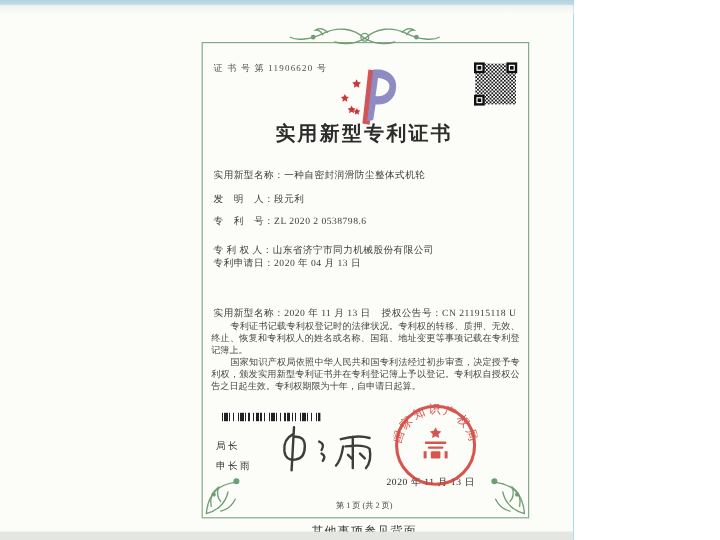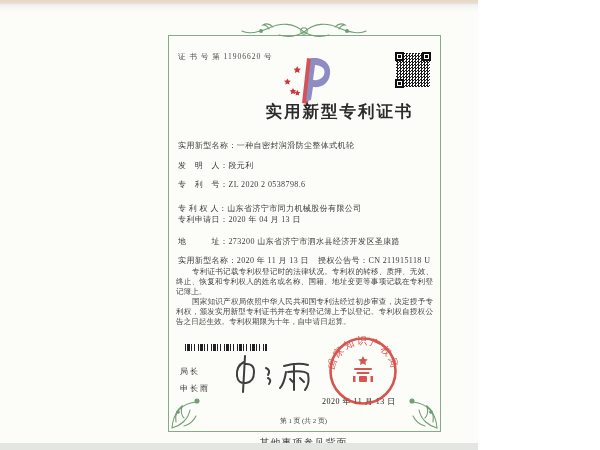--- a/index.html
+++ b/index.html
@@ -1,38 +1,38 @@
 <!DOCTYPE html>
 <html><head>
 <meta charset="utf-8">
 <style>
   html,body{margin:0;padding:0;}
   body{font-family:"Liberation Serif","DejaVu Serif",serif;}
-  .stage{position:relative;width:478px;height:450px;background:#fdba74;overflow:hidden;}
+  .stage{position:relative;width:478px;height:450px;background:#0ea5e9;overflow:hidden;}
   .paper{position:absolute;left:0;top:4px;right:0;bottom:6px;background:#fcfcf9;}
   .paper-top-shadow{position:absolute;left:0;top:0;width:600px;height:12px;
     background:linear-gradient(#dededc,#f4f4f2 60%,#fcfcf9);opacity:.8;}
   .paper-bottom-strip{position:absolute;left:0;bottom:0;width:600px;height:7px;background:#e4e7e1;}
   .frame{position:absolute;left:168px;top:35px;width:271px;height:395px;
     border:1px solid #86ab88;}
   .ornament{position:absolute;color:#6f9e74;}
   .top-ornament{left:239px;top:20px;}
   .flourish-bl{left:170px;top:392px;}
   .flourish-br{left:403px;top:392px;}
   .cert-no{position:absolute;left:178px;top:52px;font-size:7.5px;letter-spacing:1px;color:#4c4c4c;}
   .qr{position:absolute;left:395px;top:52px;width:36px;height:36px;background:#fff;}
   .qr-noise{position:absolute;inset:1px;
     background:repeating-conic-gradient(#1b1b1b 0 25%,#fdfdfd 0 50%);
     background-size:3px 3px;}
   .finder{position:absolute;width:9px;height:9px;border:2px solid #111;background:#fff;box-sizing:border-box;}
   .finder::after{content:"";position:absolute;left:1px;top:1px;width:3px;height:3px;background:#111;}
   .f-tl{left:0;top:0;} .f-tr{right:0;top:0;} .f-bl{left:0;bottom:0;}
   .logo{position:absolute;left:277px;top:56px;}
   .title{position:absolute;left:168px;top:101px;width:271px;text-align:center;
-    font-size:16.5px;font-weight:700;letter-spacing:2px;color:#2c2c2c;margin-left:36px;}
+    font-size:16.5px;font-weight:700;letter-spacing:2px;color:#2c2c2c;}
   .field{position:absolute;left:178px;font-size:8px;color:#3d3d3d;letter-spacing:.4px;white-space:nowrap;}
   .f1{top:140px;} .f2{top:160px;} .f3{top:179px;} .f4{top:214px;}
   .f5{top:203px;} .f6{top:236px;} .f7{top:255px;}
   .field .lbl{color:#3d3d3d;}
   .grant-no-cell{position:absolute;left:318px;top:255px;font-size:8px;color:#3d3d3d;letter-spacing:.4px;white-space:nowrap;}
   .legal{position:absolute;left:176px;top:267px;width:257px;}
   .legal p{margin:0;font-size:7.6px;line-height:10px;color:#474747;text-align:justify;text-indent:16px;}
   .barcode{position:absolute;left:185px;top:344px;width:82px;height:7px;
     background:repeating-linear-gradient(90deg,#222 0 1px,#fff 1px 2px,#222 2px 5px,#fff 5px 6px,#222 6px 7px,#fff 7px 9px,#222 9px 10px,#fff 10px 13px);}
   .director-title{position:absolute;left:180px;top:366px;font-size:8px;color:#333;letter-spacing:2px;}
@@ -106,21 +106,20 @@
     </g>
   </svg>
 
   <div class="title">实用新型专利证书</div>
 
   <div class="field f1"><span class="lbl">实用新型名称：</span><span>一种自密封润滑防尘整体式机轮</span></div>
   <div class="field f2"><span class="lbl">发　明　人：</span><span>段元利</span></div>
   <div class="field f3"><span class="lbl">专　利　号：</span><span>ZL 2020 2 0538798.6</span></div>
   <div class="field f4"><span class="lbl">专利申请日：</span><span>2020 年 04 月 13 日</span></div>
   <div class="field f5"><span class="lbl">专 利 权 人：</span><span>山东省济宁市同力机械股份有限公司</span></div>
-  <div class="field f6"><span class="lbl">地　　　址：</span><span>273200 山东省济宁市泗水县经济开发区圣康路</span></div>
   <div class="field f7"><span class="lbl">实用新型名称：</span><span>2020 年 11 月 13 日</span></div>
   <div class="grant-no-cell"><span class="lbl">授权公告号：</span><span>CN 211915118 U</span></div>
 
   <div class="legal">
     <p>专利证书记载专利权登记时的法律状况。专利权的转移、质押、无效、终止、恢复和专利权人的姓名或名称、国籍、地址变更等事项记载在专利登记簿上。</p>
     <p>国家知识产权局依照中华人民共和国专利法经过初步审查，决定授予专利权，颁发实用新型专利证书并在专利登记簿上予以登记。专利权自授权公告之日起生效。专利权期限为十年，自申请日起算。</p>
   </div>
 
   <div class="barcode"></div>
 

